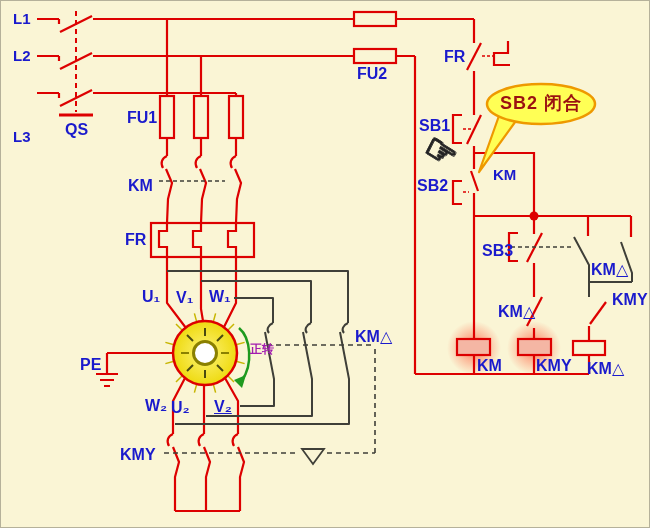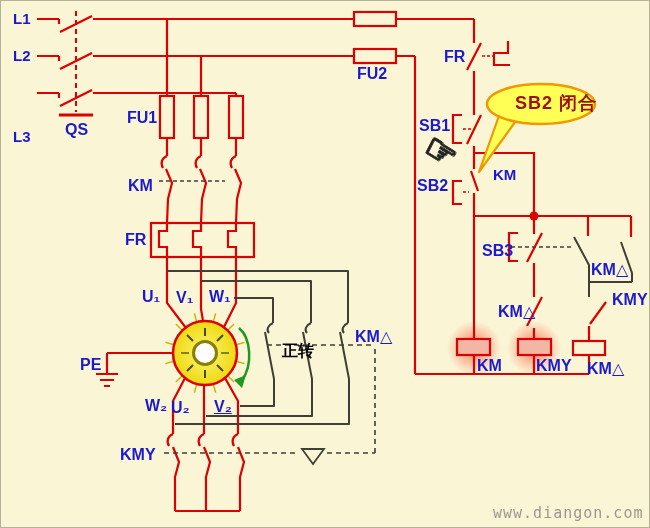--- a/index.html
+++ b/index.html
@@ -4,22 +4,22 @@
 <style>
   html,body{margin:0;padding:0;}
   body{font-family:"Liberation Sans","DejaVu Sans",sans-serif;background:#888;}
   #stage{
     position:relative;width:650px;height:528px;overflow:hidden;
     background:#FAF5D5;border:1px solid #b5b19a;box-sizing:border-box;
   }
   #wires{position:absolute;left:0;top:0;}
   .lbl{position:absolute;font-weight:bold;color:#1a1acc;font-size:16px;line-height:1;white-space:nowrap;}
   .lbl.big{font-size:15px;}
-  .lbl.green{color:#000000;font-size:16px;padding-left:32px;}
-  .lbl.bubbletxt{color:#9b1111;font-size:18px;width:112px;text-align:right;letter-spacing:1px;}
+  .lbl.green{color:#a21caf;font-size:12px;}
+  .lbl.bubbletxt{color:#9b1111;font-size:18px;width:112px;text-align:center;letter-spacing:1px;}
   .watermark{
     position:absolute;left:492px;top:503px;color:#9c9890;font-weight:normal;
     font-family:"DejaVu Sans Mono","Liberation Mono",monospace;font-size:15px;letter-spacing:1px;
   }
   .hand{
     position:absolute;left:424px;top:130px;font-size:36px;color:#ffffff;
     font-family:"DejaVu Sans",sans-serif;
     transform:rotate(32deg);
     -webkit-text-stroke:1.2px #222;
     text-shadow:-1px -1px 0 #333,1px -1px 0 #333,-1px 1px 0 #333,1px 1px 0 #333;
@@ -274,15 +274,14 @@
 <span class="lbl" style="left:590px;top:261px;">KM△</span>
 <span class="lbl" style="left:611px;top:291px;">KMY</span>
 <span class="lbl" style="left:476px;top:357px;">KM</span>
 <span class="lbl" style="left:535px;top:357px;">KMY</span>
 <span class="lbl" style="left:586px;top:360px;">KM△</span>
 
 <span class="lbl bubbletxt" style="left:484px;top:93px;">SB2 闭合</span>
 
 <span class="hand">☞</span>
 
-<span class="watermark">www.diangon.com</span>
 
 </div>
 
 </body></html>

